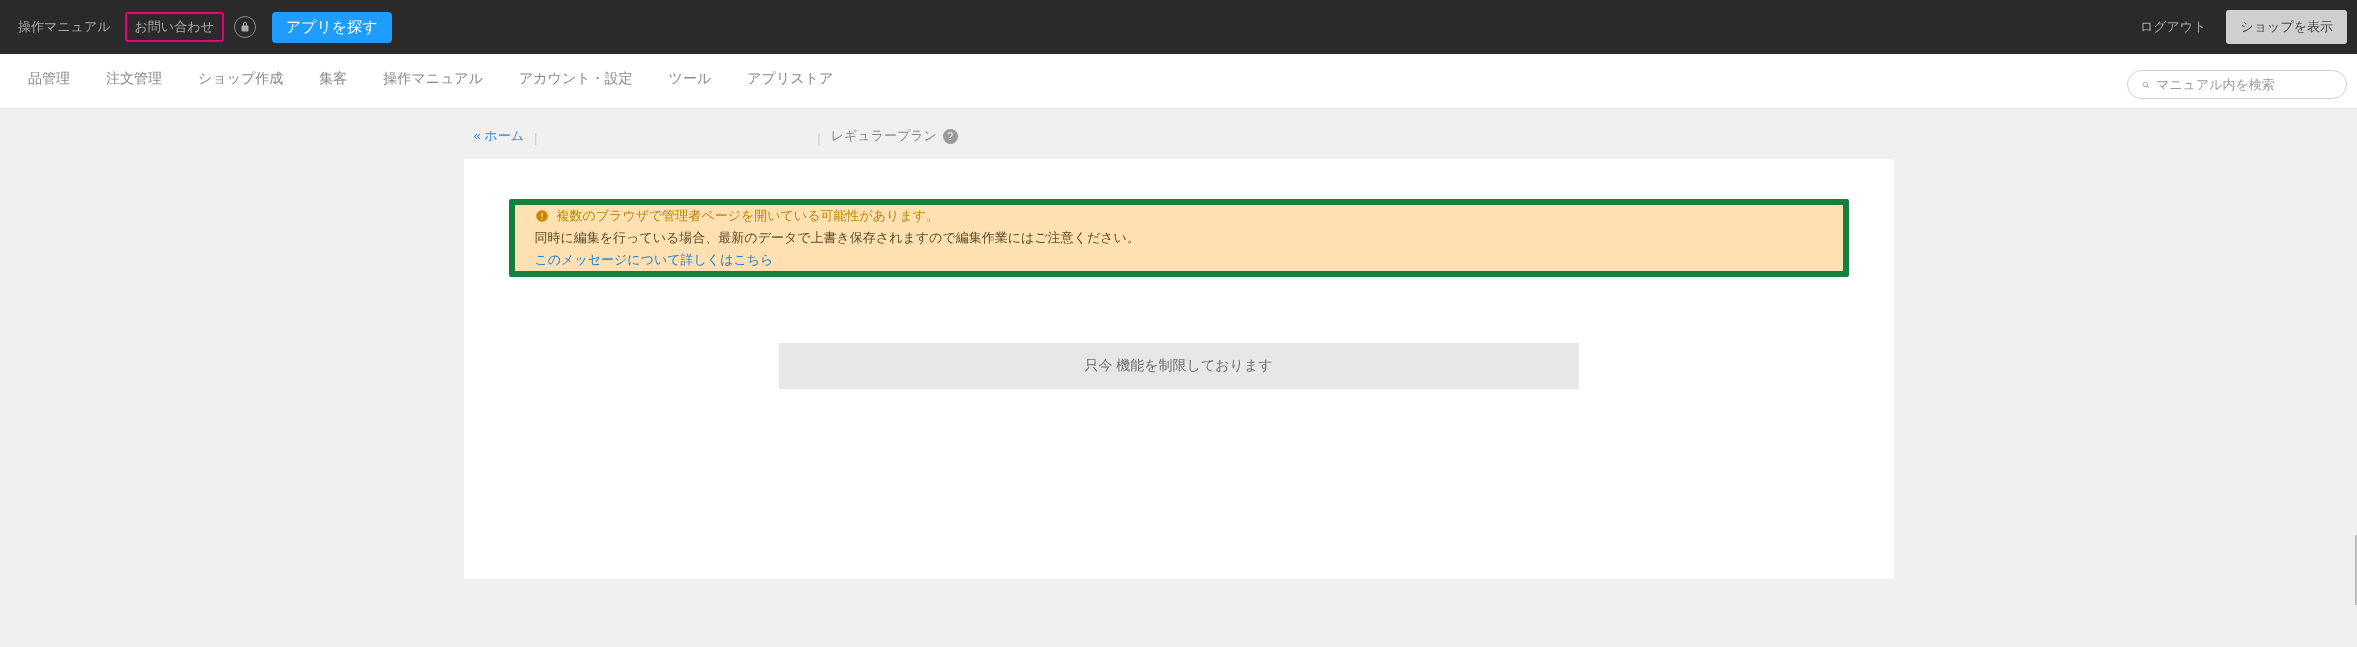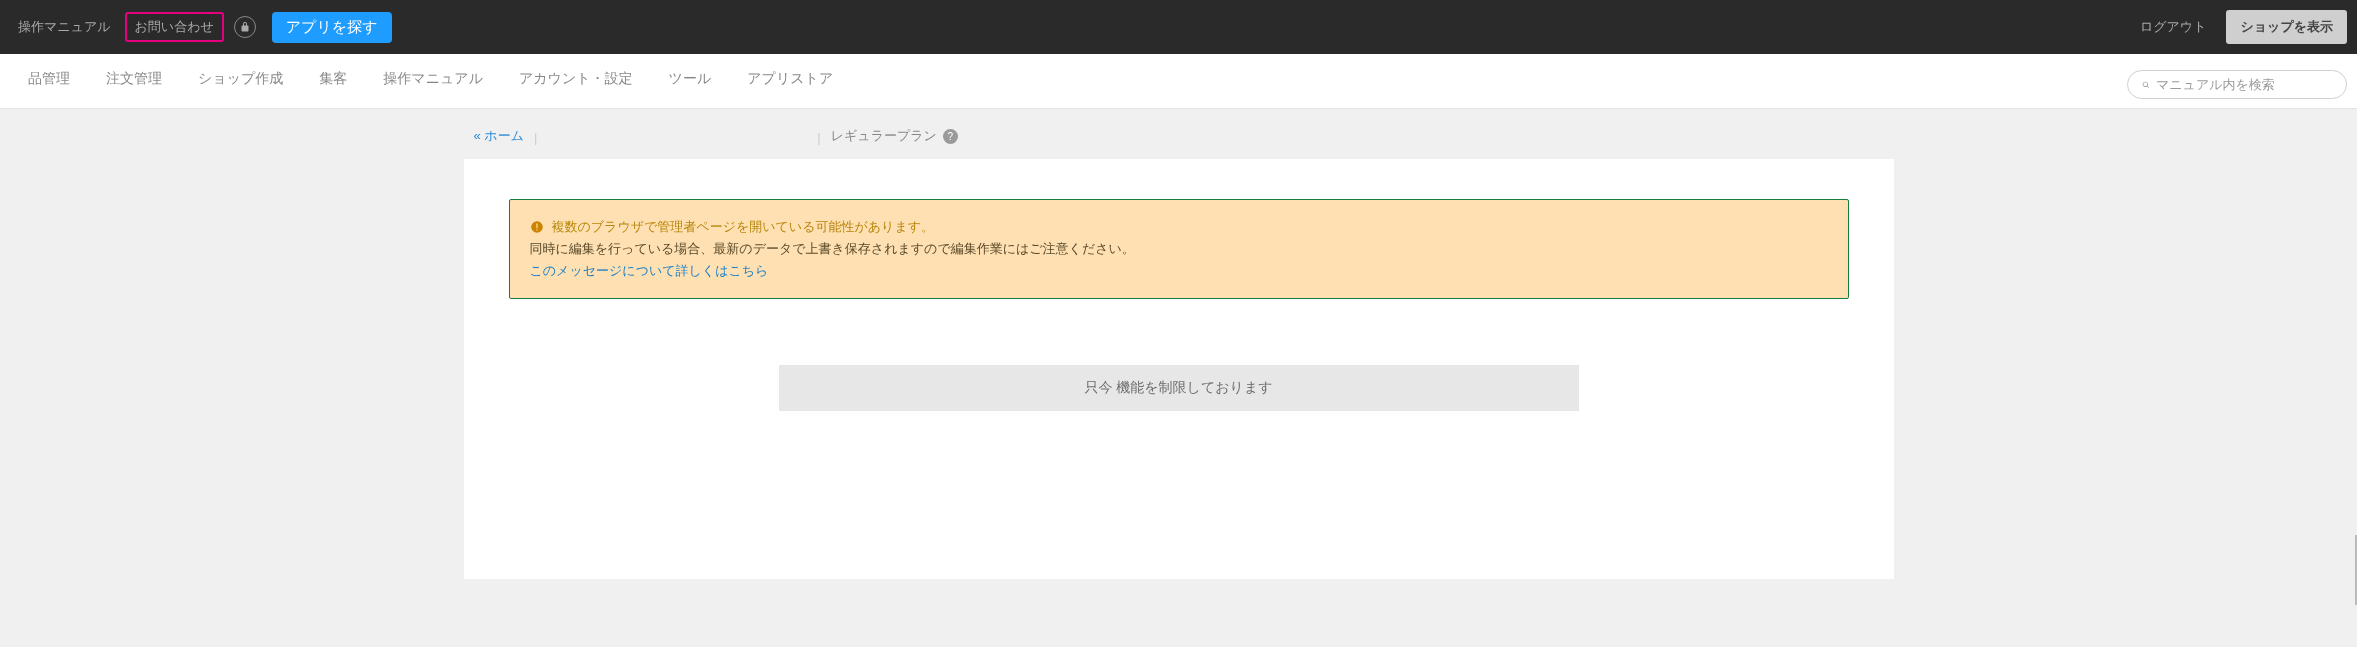--- a/index.html
+++ b/index.html
@@ -7,21 +7,21 @@
 
   
   .topbar { background: #2a2a2a; height: 54px; display: flex; align-items: center; padding: 0 10px; color: #aaa; font-size: 13px; }
   .topbar-left { display: flex; align-items: center; gap: 6px; }
   .topbar-link { color: #aaa; padding: 6px 8px; cursor: pointer; }
   .highlight-box { border: 2px solid #e6007e; border-radius: 3px; padding: 4px 8px; }
   .lock-circle { width: 22px; height: 22px; border: 1.5px solid #888; border-radius: 50%; display: flex; align-items: center; justify-content: center; margin-left: 4px; }
   .lock-circle svg { width: 12px; height: 12px; }
   .btn-blue { background: #1e9cff; color: #fff; border: none; border-radius: 4px; padding: 6px 14px; font-size: 15px; cursor: pointer; margin-left: 10px; }
   .topbar-spacer { flex: 1; }
-  .btn-grey { background: #cfcfcf; color: #444; border: none; border-radius: 3px; padding: 8px 14px; font-size: 13px; cursor: pointer; margin-left: 12px; font-weight: bold; }
+  .btn-grey { background: #cfcfcf; color: #444; border: none; border-radius: 3px; padding: 8px 14px; font-size: 13px; cursor: pointer; margin-left: 12px; }
 
   
   .navbar { background: #fff; height: 55px; display: flex; align-items: flex-start; padding: 16px 10px; border-bottom: 1px solid #e3e3e3; color: #888; font-size: 14px; }
   .nav-item { padding: 0 18px; cursor: pointer; color: #888; }
   .nav-spacer { flex: 1; }
   .search-wrap { display: flex; align-items: center; border: 1px solid #d0d0d0; border-radius: 20px; padding: 6px 14px; width: 220px; color: #999; }
   .search-wrap svg { width: 14px; height: 14px; margin-right: 6px; fill: #999; }
   .search-input { border: none; outline: none; font-size: 13px; flex: 1; color: #555; background: transparent; }
   .search-input::placeholder { color: #999; }
 
@@ -29,21 +29,21 @@
   .crumb-row { max-width: 1430px; margin: 0 auto; padding: 18px 10px 14px; display: flex; align-items: flex-end; font-size: 13px; color: #888; }
   .crumb-home { color: #2a8bd6; cursor: pointer; }
   .crumb-sep { color: #ccc; margin: 0 10px; }
   .crumb-blank { display: inline-block; width: 260px; }
   .crumb-plan { color: #888; display: flex; align-items: center; gap: 6px; }
   .help-circle { width: 15px; height: 15px; border-radius: 50%; background: #9a9a9a; color: #fff; font-size: 10px; display: flex; align-items: center; justify-content: center; }
 
   
   .main-panel { max-width: 1430px; margin: 0 auto; background: #fff; min-height: 420px; padding: 40px 45px; display: flex; flex-direction: column; align-items: center; }
 
-  .alert { width: 100%; background: #ffe0b2; border: 1px solid #15803d; border-radius: 2px; padding: 16px 20px; font-size: 13px; color: #5a4a2a; line-height: 1.7; }
+  .alert { width: 100%; background: #ffe0b2; border: 6px solid #15803d; border-radius: 2px; padding: 0 20px; font-size: 13px; color: #5a4a2a; line-height: 1.7; }
   .alert-row1 { display: flex; align-items: center; gap: 8px; color: #b8860b; font-weight: 500; }
   .alert-row1 svg { width: 14px; height: 14px; fill: #cc8400; }
   .alert-link { color: #1e7fc4; cursor: pointer; }
 
   .restrict-bar { margin-top: 66px; width: 800px; background: #e7e7e7; color: #6e6e6e; text-align: center; padding: 14px 0; font-size: 14px; }
 
   .right-edge { position: absolute; right: 0; top: 535px; width: 1px; height: 70px; border-right: 2px solid #bbb; }
 </style>
 </head>
 <body>

